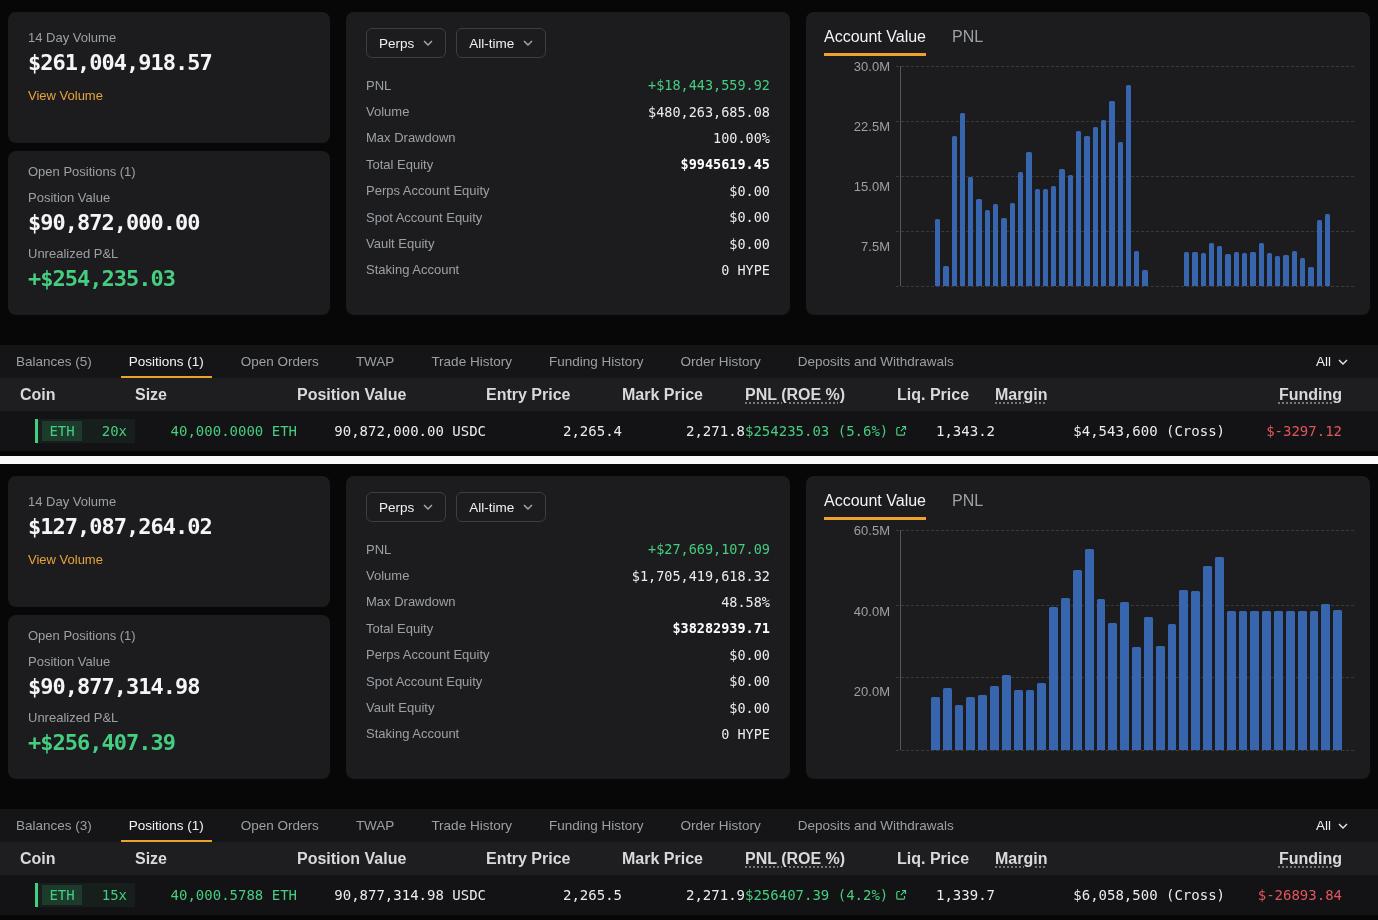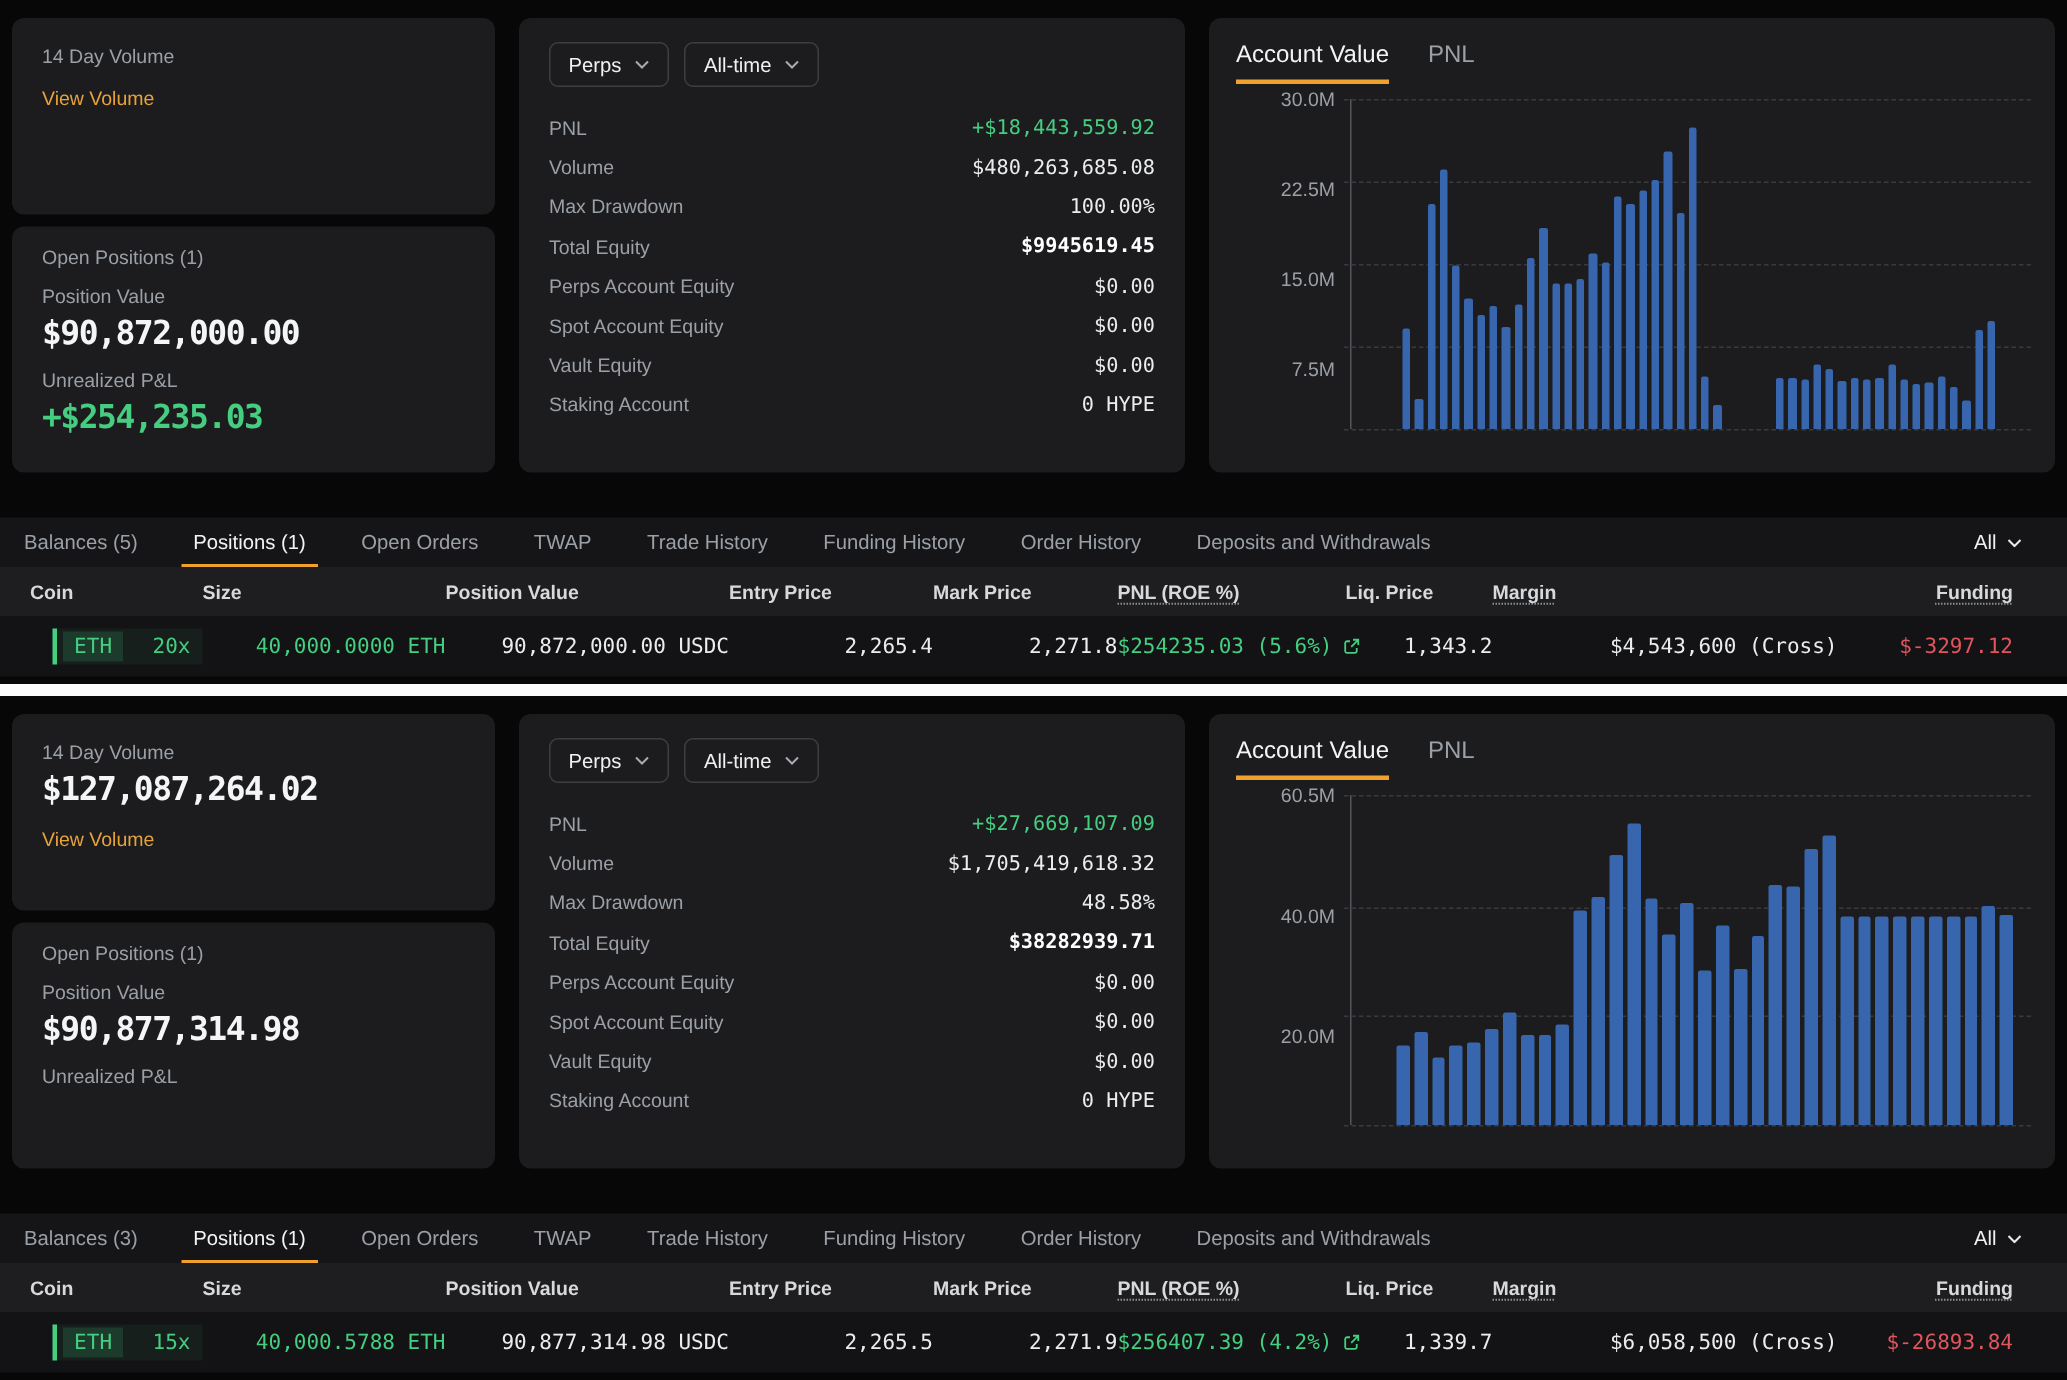--- a/index.html
+++ b/index.html
@@ -45,21 +45,21 @@
 
   .table-area { margin:30px -8px 0; }
   .tabs-row { height:33px; display:flex; align-items:stretch; padding:0 16px; background:#151517; font-size:13.5px; color:#9ba0a6; }
   .tabs { display:flex; gap:37px; }
   .tab { display:flex; align-items:center; position:relative; cursor:pointer; white-space:nowrap; }
   .tab.active { color:#f2f3f5; }
   .tab.active::after { content:""; position:absolute; left:-8px; right:-8px; bottom:0; height:2px; background:#efa12d; }
   .all-dd { margin-left:auto; display:flex; align-items:center; gap:7px; color:#eef0f1; font-size:13.5px; padding-right:14px; cursor:pointer; }
 
   .tgrid { display:grid; grid-template-columns:115px 162px 189px 136px 123px 152px 98px 230px 1fr; align-items:center; padding:0 36px 0 20px; }
-  .thead { height:33px; background:#1e1e21; font-size:13px; font-weight:700; color:#d7d9db; }
+  .thead { height:33px; background:#1e1e21; font-size:16px; font-weight:700; color:#d7d9db; }
   .th.sortable { text-decoration:underline dotted; text-underline-offset:3px; text-decoration-color:#8c9094; }
   .th:last-child { justify-self:end; }
   .trow { height:40px; background:#131315; font-family:"DejaVu Sans Mono",monospace; font-size:14px; color:#eaecee; }
   .td { white-space:nowrap;text-align:right; }
   .td:last-child { justify-self:end; }
   .coin-badge { display:inline-flex; align-items:center; border-left:3px solid #45cd80; background:rgba(69,205,128,0.07); padding:2px 8px 2px 0; color:#45cd80; }
   .coin-eth { background:rgba(69,205,128,0.16); padding:2px 7px; margin-left:4px; }
   .coin-lev { padding:2px 0 2px 20px; }
   .pnl-wrap { display:inline-flex; align-items:center; gap:7px; }
   .ext-icon { cursor:pointer; }
@@ -68,20 +68,21 @@
 </style>
 </head>
 <body>
 
 <div id="half-0">
   <div class="half">
     <div class="cards-area">
       <div class="col-left">
         <div class="card volume-card">
           <div class="micro-label">14 Day Volume</div>
+          <div class="big-num">$261,004,918.57</div>
           <a class="link">View Volume</a>
         </div>
         <div class="card positions-card">
           <div class="micro-label">Open Positions (1)</div>
           <div class="micro-label mt10">Position Value</div>
           <div class="big-num">$90,872,000.00</div>
           <div class="micro-label mt10">Unrealized P&amp;L</div>
           <div class="big-num green">+$254,235.03</div>
         </div>
       </div>
@@ -268,20 +269,21 @@
         <div class="card volume-card">
           <div class="micro-label">14 Day Volume</div>
           <div class="big-num">$127,087,264.02</div>
           <a class="link">View Volume</a>
         </div>
         <div class="card positions-card">
           <div class="micro-label">Open Positions (1)</div>
           <div class="micro-label mt10">Position Value</div>
           <div class="big-num">$90,877,314.98</div>
           <div class="micro-label mt10">Unrealized P&amp;L</div>
+          <div class="big-num green">+$256,407.39</div>
         </div>
       </div>
       <div class="card stats-card">
         <div class="dd-row">
           <button class="dd">
             <span>Perps</span>
             <svg width="10" height="6" viewBox="0 0 10 6">
                 <polyline points="1,1 5,5 9,1" fill="none" stroke="#a7abb0" stroke-width="1.4"></polyline>
               </svg>
           </button>

